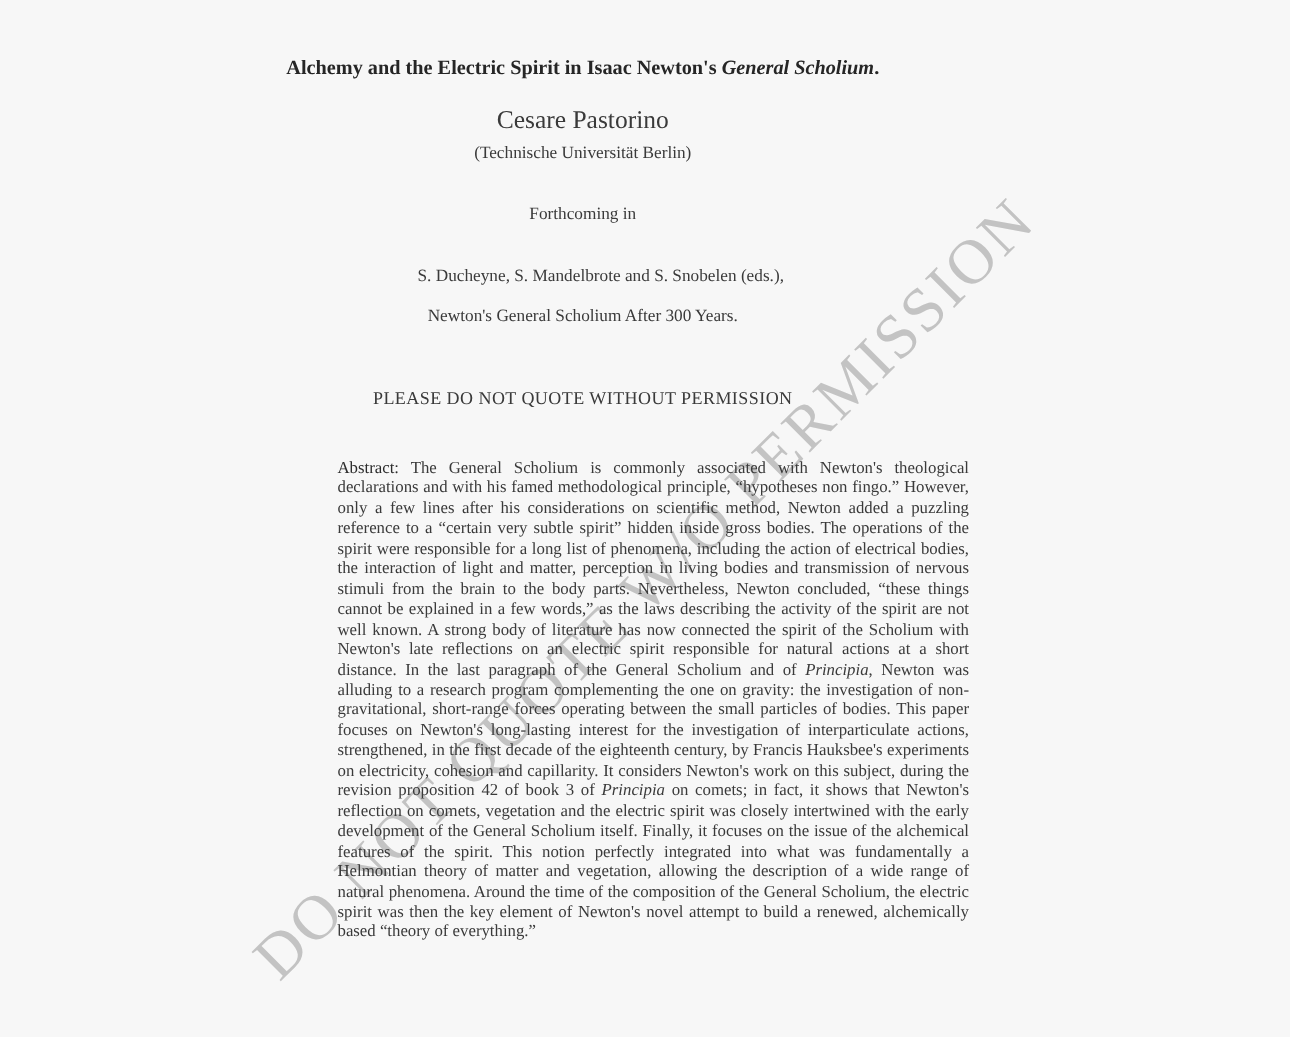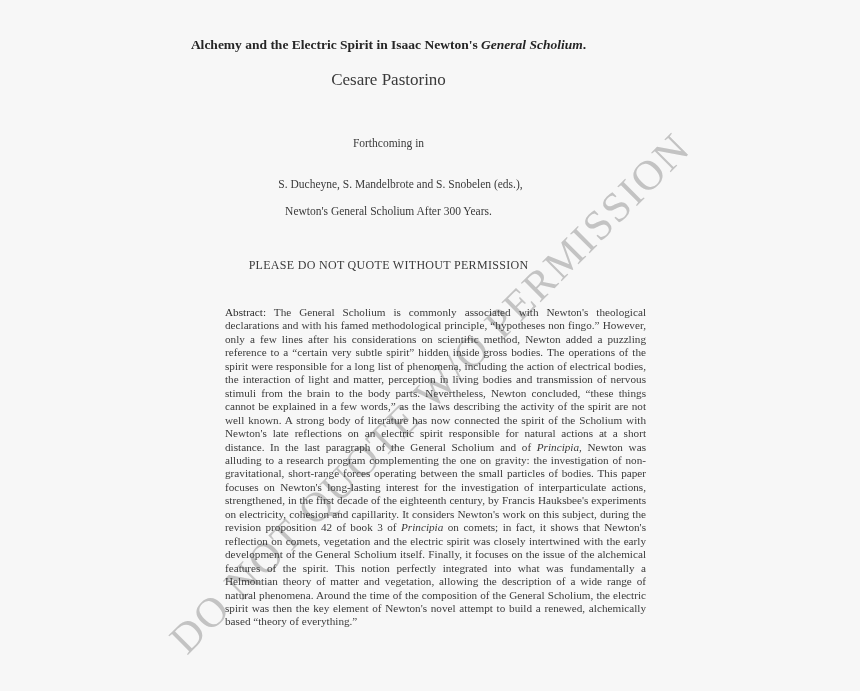--- a/index.html
+++ b/index.html
@@ -70,20 +70,21 @@
 <body>
 
 <div class="page">
 
   <div class="watermark" style="color: rgb(195, 195, 195);">DO NOT QUOTE W/O PERMISSION</div>
 
   <div class="center-line title"><span>Alchemy and the Electric Spirit in Isaac Newton's </span><span class="italic">General Scholium</span><span>.</span></div>
 
   <div class="center-line author">Cesare Pastorino</div>
 
+  <div class="center-line affiliation">(Technische Universität Berlin)</div>
 
   <div class="center-line forthcoming">Forthcoming in</div>
 
   <div class="center-line editors">S. Ducheyne, S. Mandelbrote and S. Snobelen (eds.),</div>
 
   <div class="center-line volume">Newton's General Scholium After 300 Years.</div>
 
 
   <div class="center-line quote">PLEASE DO NOT QUOTE WITHOUT PERMISSION</div>
 

